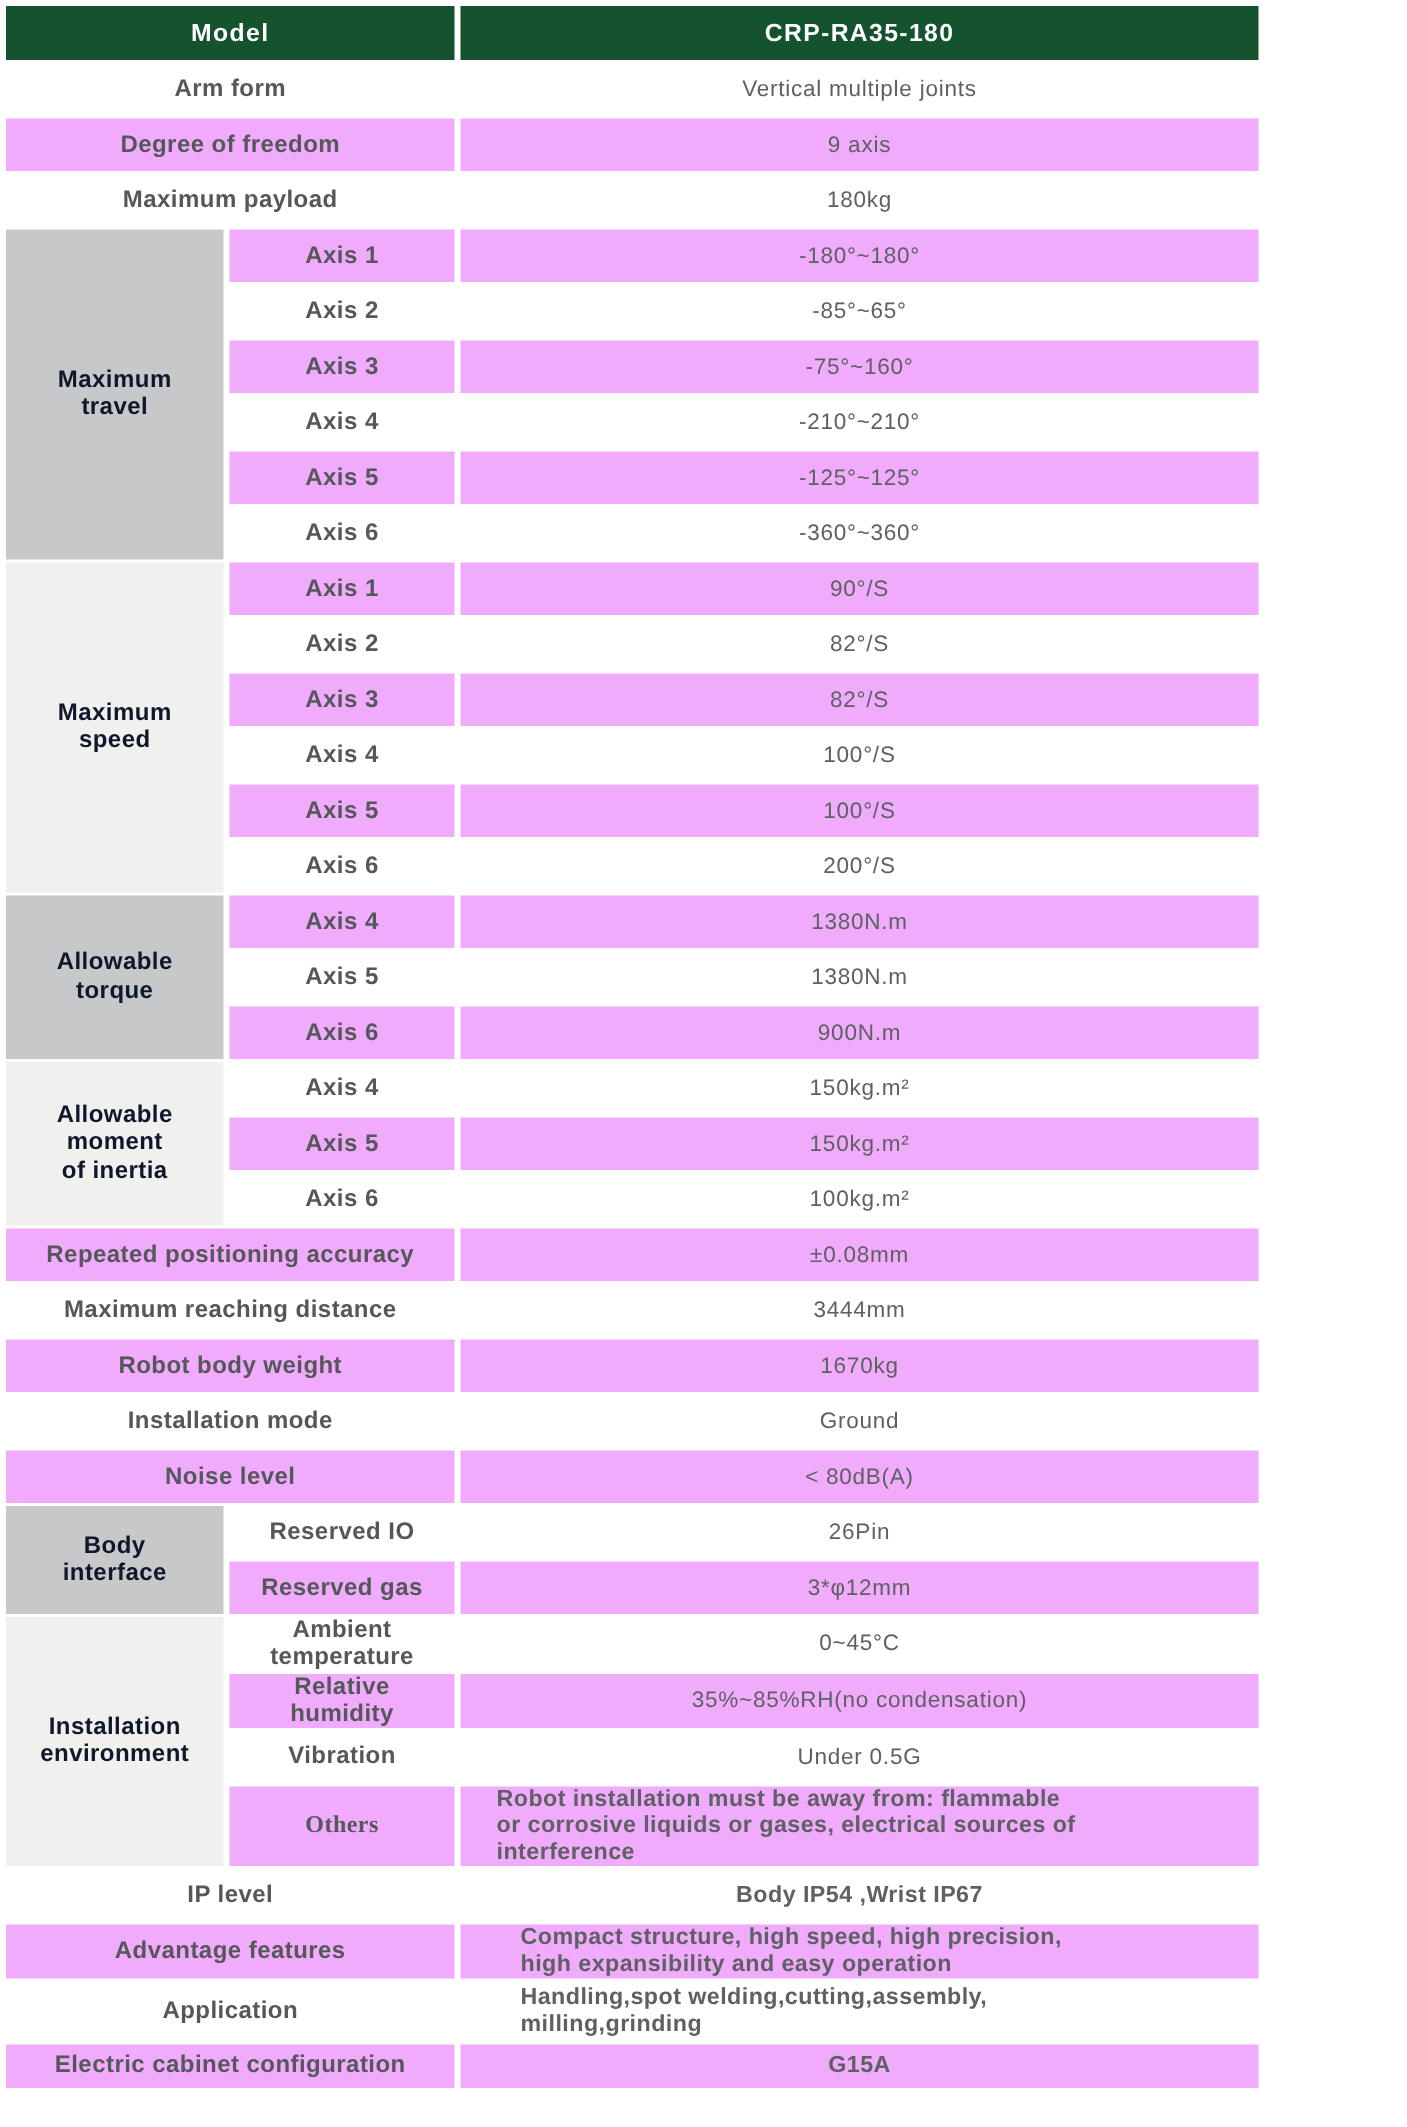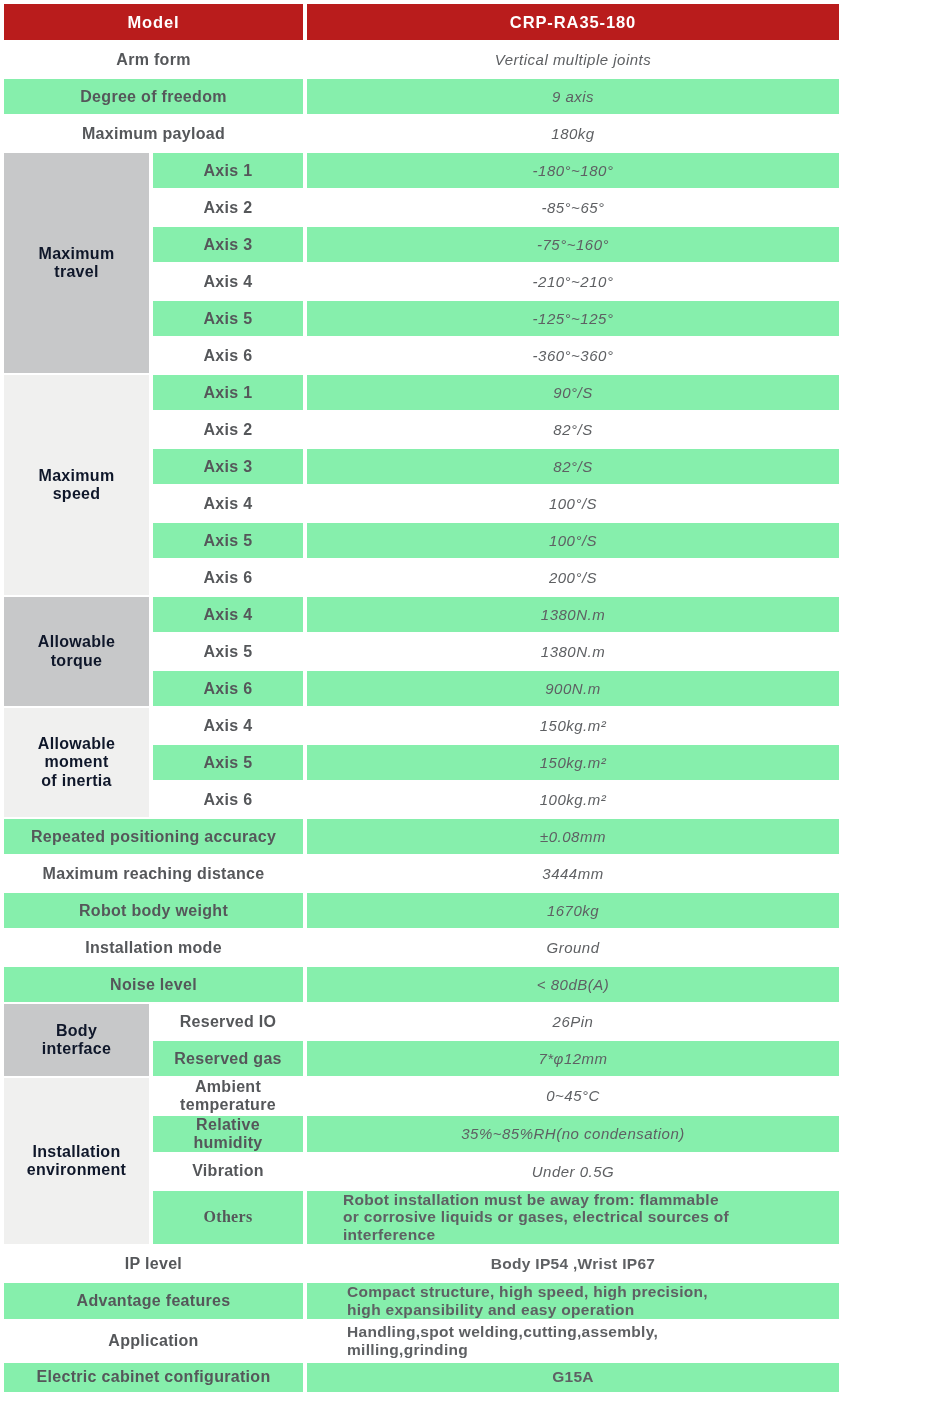--- a/index.html
+++ b/index.html
@@ -21,24 +21,24 @@
   col.c2 { width: 150px; }
   col.c3 { width: 532px; }
   td {
     text-align: center;
     vertical-align: middle;
     white-space: pre-line;
     overflow: hidden;
     padding: 0;
   }
   
-  .bg-h { background: #b91c1c; }   
+  .bg-h { background: #14532d; }   
   .bg-m { background: #c7c8c9; }   
   .bg-l { background: #f0f0ef; }   
-  .bg-g { background: #86efac; }   
+  .bg-g { background: #f0abfc; }   
   
   .hdr {
     color: #ffffff;
     font-weight: bold;
     font-size: 16.5px;
     letter-spacing: 0.9px;
     height: 36px;
   }
   .lbl {
     font-weight: bold;
@@ -52,42 +52,41 @@
     font-size: 16px;
     color: #0f172a;
     letter-spacing: 0.3px;
     line-height: 1.15;
   }
   .val {
     font-size: 15px;
     color: #5e6063;
     letter-spacing: 0.5px;
     line-height: 1.15;
-    font-style: italic;
   }
   .valb {
     font-weight: bold;
     font-size: 15.5px;
     color: #5e6063;
     letter-spacing: 0.3px;
     line-height: 1.15;
   }
   .h-std  { height: 35px; }
   .h-oth  { height: 48px; font-family: Liberation Serif, serif; }
   .h-adv  { height: 32px; margin-left: 16px; }
   .h-app  { height: 40px; }
   .h-last { height: 29px; }
   .align-left {
     text-align: left;
     padding-left: 40px;
     padding-right: 10px;
   }
   .align-left-sm {
     text-align: left;
-    padding-left: 36px;
+    padding-left: 24px;
     padding-right: 50px;
   }
 </style>
 </head>
 <body>
 
 <div>
   <table class="spec">
     <colgroup>
         <col class="c1">
@@ -221,21 +220,21 @@
     </tr>
 
     <tr>
       <td rowspan="2" class="bg-m grp">Body
 interface</td>
       <td class="lbl h-std">Reserved IO</td>
       <td class="val">26Pin</td>
     </tr>
     <tr>
       <td class="bg-g lbl h-std">Reserved gas</td>
-      <td class="bg-g val">7*φ12mm</td>
+      <td class="bg-g val">3*φ12mm</td>
     </tr>
 
     <tr>
       <td rowspan="4" class="bg-l grp">Installation
 environment</td>
       <td class="lbl h-std">Ambient
 temperature</td>
       <td class="val">0~45°C</td>
     </tr>
     <tr>

